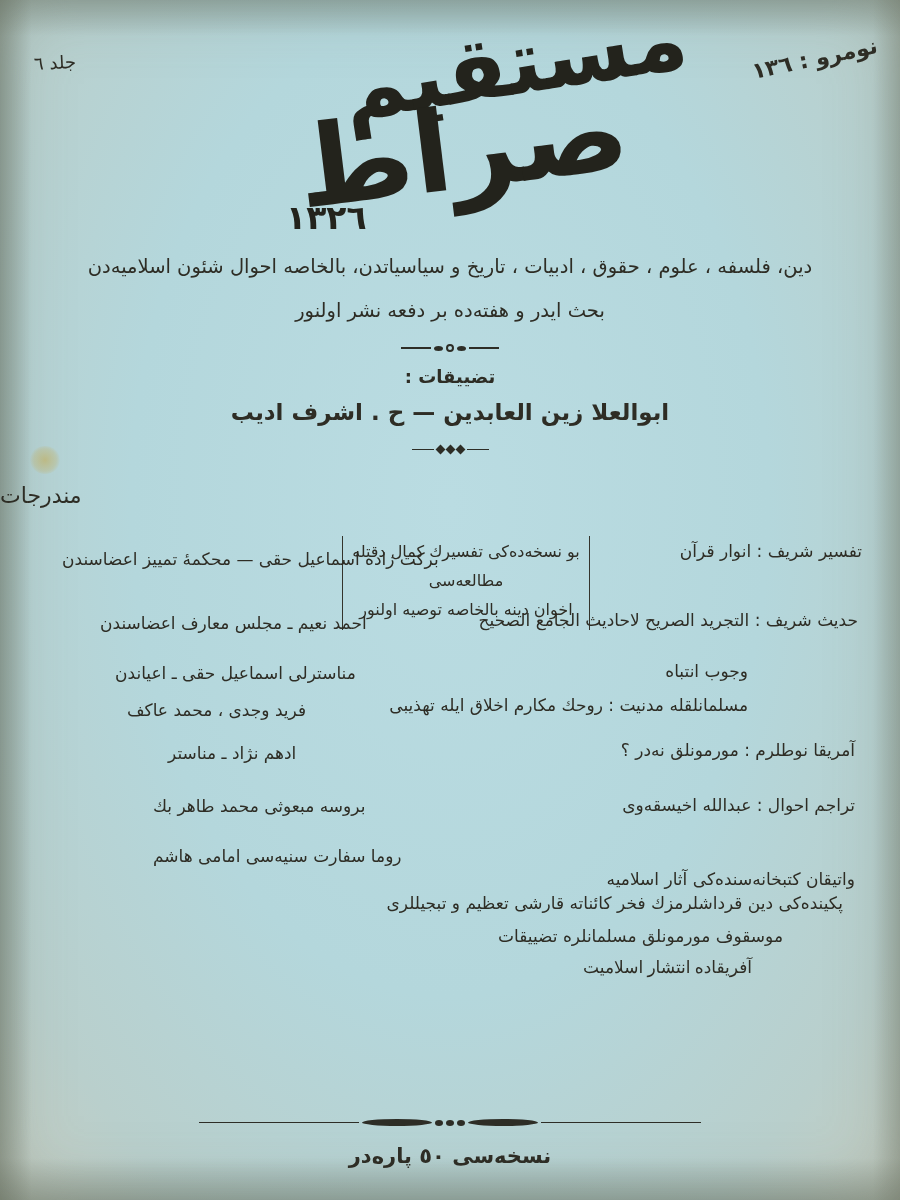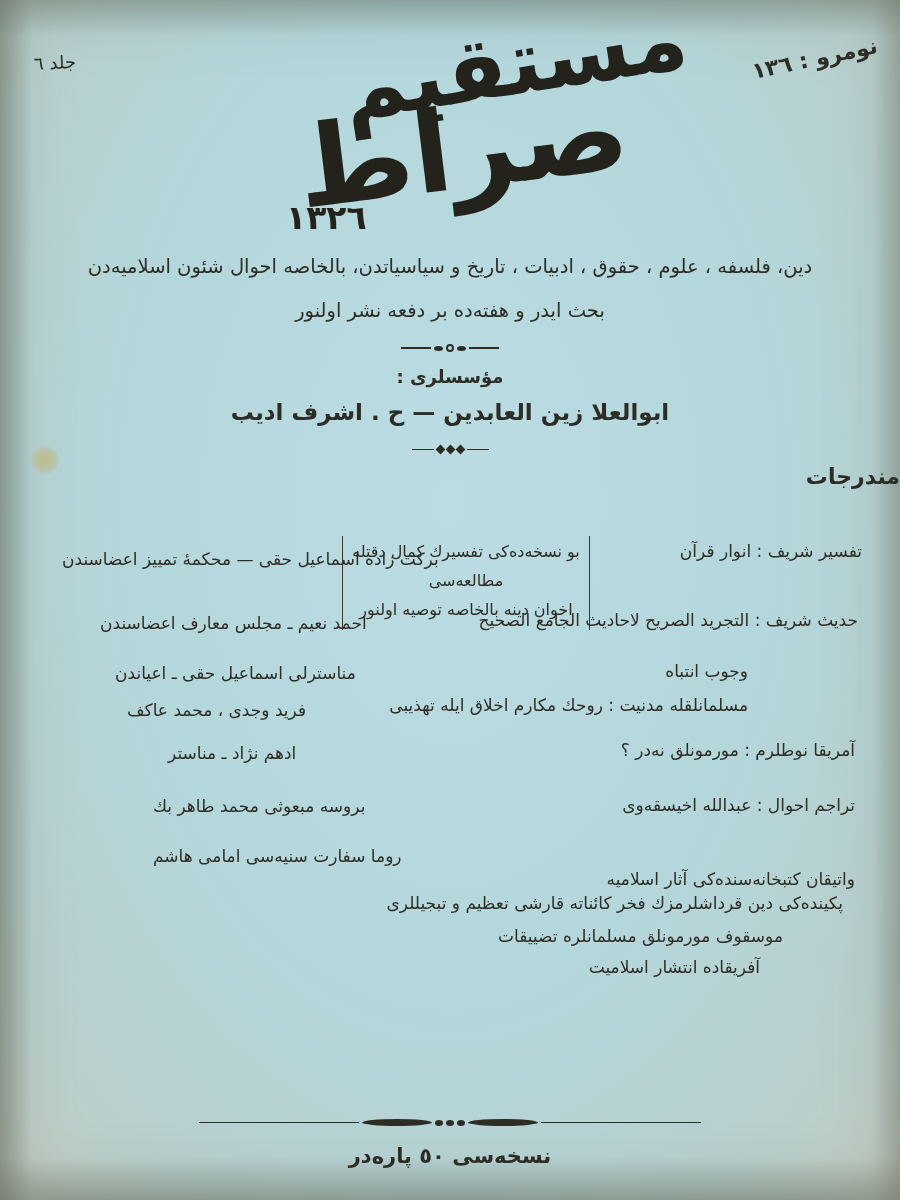--- a/index.html
+++ b/index.html
@@ -54,21 +54,21 @@
   .divider.bottom { top:1119px; }
   .divider.bottom .ln { width:160px; height:1.5px; }
   .divider.bottom .lens { width:70px; height:7px; background:#2d2d26; border-radius:50%; }
   .divider.bottom .bead { width:8px; height:6px; }
 
   
   .founders-label { top:366px; left:0; right:0; text-align:center; font-size:18px; font-weight:bold; }
   .founders-names { top:399px; left:0; right:0; text-align:center; font-size:23px; font-weight:bold; }
 
   
-  .contents-heading { top:464px; left:0; right:0; text-align:right; font-size:22px; font-weight:bold; }
+  .contents-heading { top:483px; left:0; right:0; text-align:left; font-size:22px; font-weight:normal; }
   .toc-text { font-size:17px; }
   .r1-title  { top:541px; right:38px; }
   .r1-note {
     position:absolute; top:536px; left:342px; width:248px; text-align:center; direction:rtl;
     border-left:1.5px solid #34342c; border-right:1.5px solid #34342c;
     padding:2px 8px 6px 8px; font-size:16px; line-height:1.8; color:#2e2d25;
   }
   .r1-author { top:549px; left:62px; }
   .r2-title  { top:610px; right:42px; }
   .r2-author { top:613px; left:100px; }
@@ -77,21 +77,21 @@
   .r3-a1 { top:663px; left:115px; }
   .r3-a2 { top:700px; left:127px; }
   .r4-title  { top:740px; right:45px; }
   .r4-author { top:743px; left:168px; }
   .r5-title  { top:795px; right:45px; }
   .r5-author { top:796px; left:153px; }
   .r6-title  { top:869px; right:45px; }
   .r6-author { top:846px; left:153px; }
   .f1 { top:893px; right:57px; }
   .f2 { top:926px; right:117px; }
-  .f3 { top:957px; right:140px; }
+  .f3 { top:957px; right:148px;font-family:Liberation Serif, serif; }
 
   
   .price { top:1144px; left:0; right:0; text-align:center; font-size:21px; font-weight:bold; }
 </style>
 </head>
 <body>
 
 <div class="page">
   <div class="vignette"></div>
   <div class="stain"></div>
@@ -109,21 +109,21 @@
   <div class="txt subtitle2">بحث ايدر و هفته‌ده بر دفعه نشر اولنور</div>
 
   <div class="divider d1">
     <span class="ln"></span>
       <span class="bead"></span>
       <span class="ring"></span>
       <span class="bead"></span>
       <span class="ln"></span>
   </div>
 
-  <div class="txt founders-label">مؤسسلری :</div>
+  <div class="txt founders-label">تضييقات :</div>
   <div class="txt founders-names">ابوالعلا زين العابدين — ح . اشرف اديب</div>
 
   <div class="divider d2">
     <span class="ln"></span>
       <span class="dmd"></span>
       <span class="dmd"></span>
       <span class="dmd"></span>
       <span class="ln"></span>
   </div>
 

